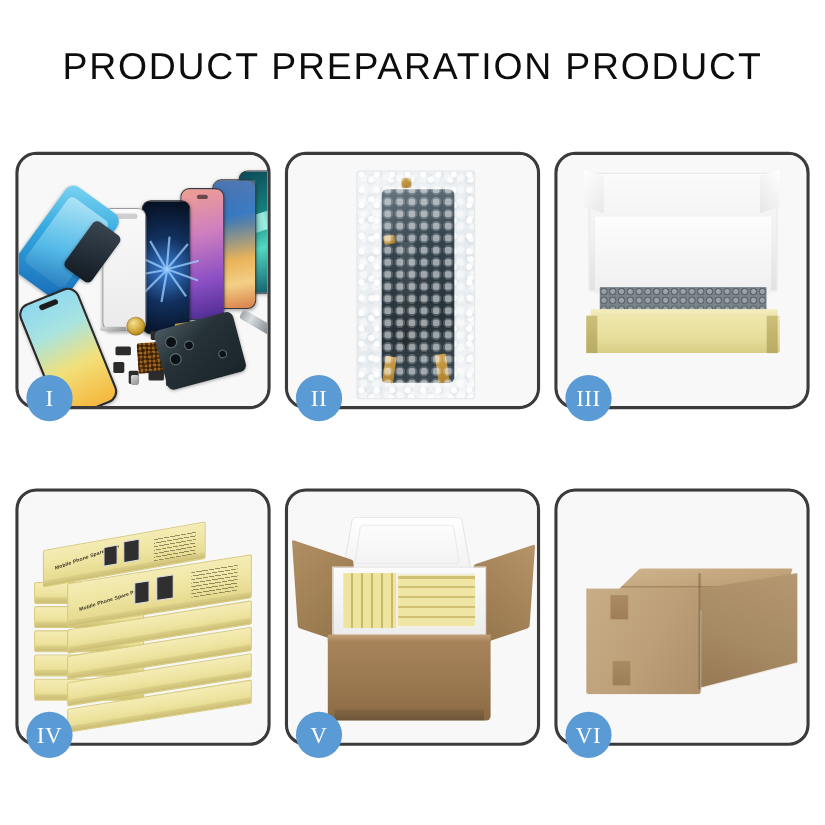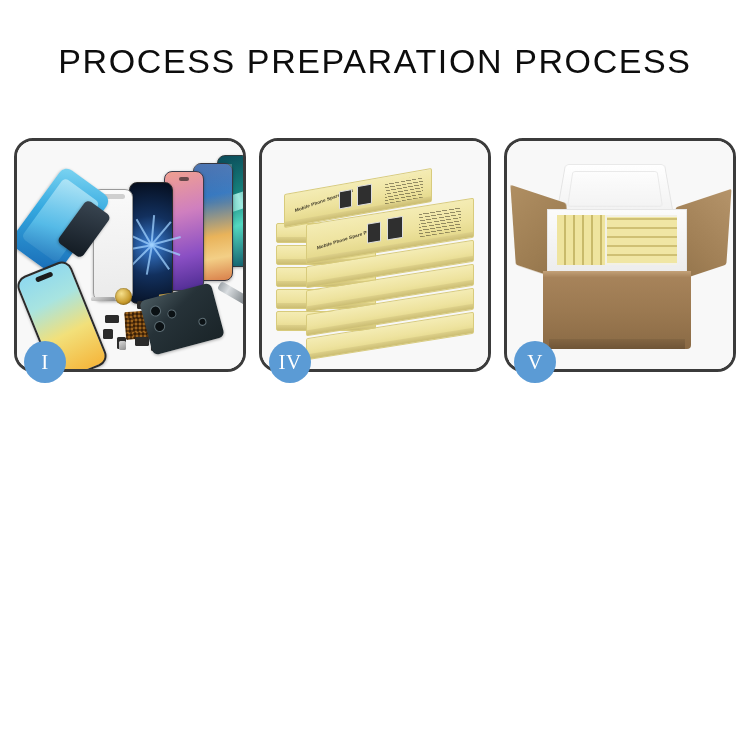--- a/index.html
+++ b/index.html
@@ -421,21 +421,21 @@
     position:absolute; left:110px; top:40px; width:2px; height:106px;
     background: rgba(110,88,60,.5);
   }
 </style>
 </head>
 <body>
 
 <div id="page">
 
   <div class="header">
-    <h1 class="title">PROCESS PREPARATION PROCESS</h1>
+    <h1 class="title">PRODUCT PREPARATION PRODUCT</h1>
   </div>
 
   <div class="grid">
 
     <div class="panel p1">
       <div class="panel-inner">
         <div class="scene">
           <div class="ph teal"></div>
           <div class="ph orange"></div>
           <div class="ph purple"></div>
@@ -476,21 +476,48 @@
             <div class="lens" style="left:8px; top:24px; width:11px; height:11px;"></div>
             <div class="lens" style="left:24px; top:16px; width:9px; height:9px;"></div>
             <div class="lens" style="left:52px; top:32px; width:8px; height:8px;"></div>
           </div>
           <div class="driver"></div>
         </div>
       </div>
       <div class="badge">I</div>
     </div>
 
-
+    <div class="panel p2">
+      <div class="panel-inner">
+        <div class="bag">
+          <div class="item"></div>
+          <div class="tape" style="left:40px; top:6px; width:9px; height:9px;"></div>
+          <div class="tape" style="left:24px; top:58px; width:10px; height:8px; transform:rotate(-10deg);"></div>
+          <div class="tape" style="left:24px; top:168px; width:10px; height:24px; transform:rotate(8deg);"></div>
+          <div class="tape" style="left:72px; top:166px; width:10px; height:26px; transform:rotate(-8deg);"></div>
+          <div class="overlay-bub"></div>
+        </div>
+      </div>
+      <div class="badge">II</div>
+    </div>
+
+    <div class="panel p3">
+      <div class="panel-inner">
+        <div class="lid"></div>
+        <div class="lid-flapL"></div>
+        <div class="lid-flapR"></div>
+        <div class="inner-white"></div>
+        <div class="bubble-fill"></div>
+        <div class="base-top"></div>
+        <div class="base-front"></div>
+        <div class="base-sideL"></div>
+        <div class="base-sideR"></div>
+      </div>
+      <div class="badge">III</div>
+    </div>
 
     <div class="panel p4">
       <div class="panel-inner">
         <div class="stack">
 
           <div class="bx" style="left:4px; top:62px; width:100px; height:20px;">
               <div class="edge"></div>
             </div>
           <div class="bx" style="left:4px; top:84px; width:100px; height:20px;">
               <div class="edge"></div>
@@ -548,15 +575,30 @@
           <div class="vset"></div>
           <div class="hset"></div>
         </div>
         <div class="cartonbody">
           <div class="taper"></div>
         </div>
       </div>
       <div class="badge">V</div>
     </div>
 
+    <div class="panel p6">
+      <div class="panel-inner">
+        <div class="box">
+          <div class="top">
+            <div class="seam"></div>
+          </div>
+          <div class="side"></div>
+          <div class="front"></div>
+          <div class="vseam"></div>
+          <div class="tape1"></div>
+          <div class="tape2"></div>
+        </div>
+      </div>
+      <div class="badge">VI</div>
+    </div>
 
   </div>
 </div>
 
 </body></html>

